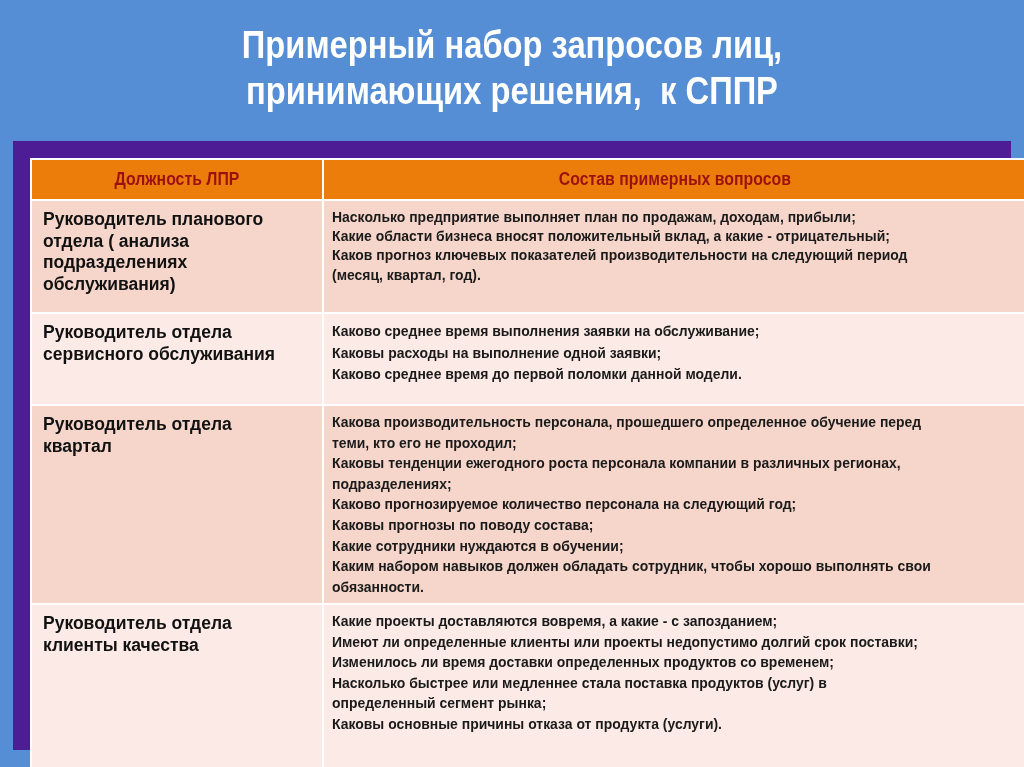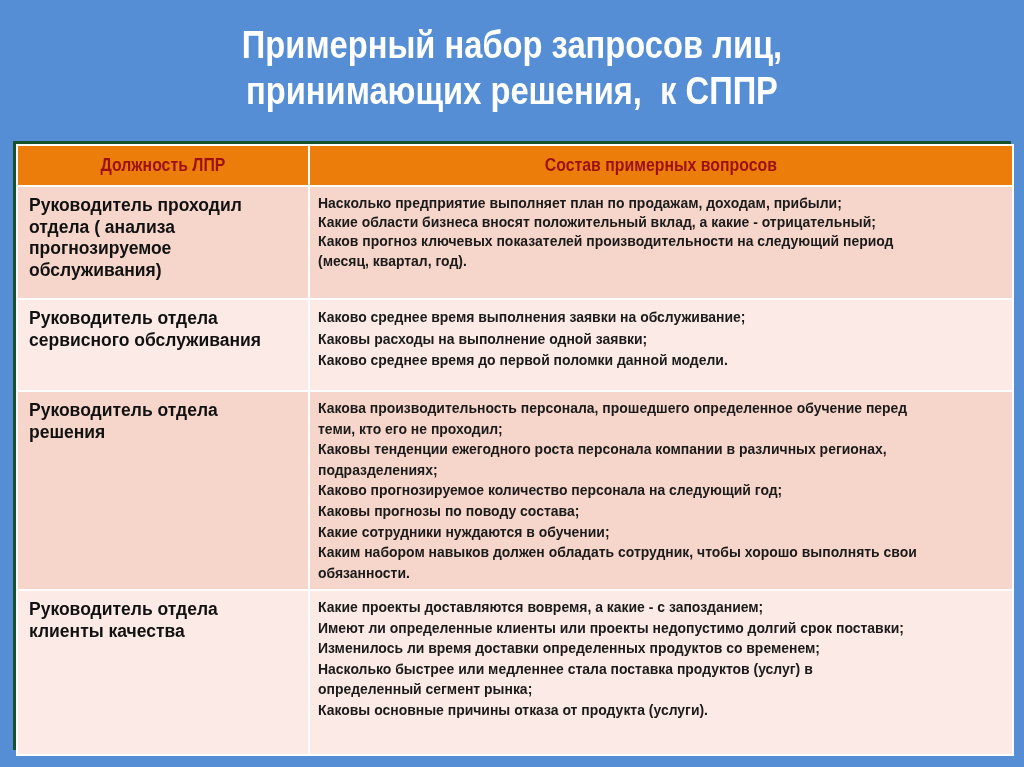--- a/index.html
+++ b/index.html
@@ -28,23 +28,23 @@
       transform: scaleX(0.86);
       transform-origin: center top;
     }
     .title div { white-space: pre; }
     .table-wrap {
       position: absolute;
       left: 13px;
       top: 141px;
       width: 998px;
       height: 609px;
-      background: #14532d;
+      background: #4c1d95;
       box-sizing: border-box;
-      padding: 3px;
+      padding: 17px;
     }
     table {
       border-collapse: collapse;
       width: 996px;
       table-layout: fixed;
     }
     td, th {
       border: 2px solid #FFFFFF;
       vertical-align: top;
       box-sizing: border-box;
@@ -108,23 +108,23 @@
     <thead>
       <tr>
         <th><span>Должность ЛПР</span></th>
         <th><span>Состав примерных вопросов</span></th>
       </tr>
     </thead>
     <tbody>
 
       <tr class="row-dark" style="height:113px">
         <td class="pos">
-          <div>Руководитель проходил</div>
+          <div>Руководитель планового</div>
           <div>отдела ( анализа</div>
-          <div>прогнозируемое</div>
+          <div>подразделениях</div>
           <div>обслуживания)</div>
         </td>
         <td class="qs">
           <div>Насколько предприятие выполняет план по продажам, доходам, прибыли;</div>
           <div>Какие области бизнеса вносят положительный вклад, а какие - отрицательный;</div>
           <div>Каков прогноз ключевых показателей производительности на следующий период</div>
           <div>(месяц, квартал, год).</div>
         </td>
       </tr>
 
@@ -136,21 +136,21 @@
         <td class="qs spaced">
           <div>Каково среднее время выполнения заявки на обслуживание;</div>
           <div>Каковы расходы на выполнение одной заявки;</div>
           <div>Каково среднее время до первой поломки данной модели.</div>
         </td>
       </tr>
 
       <tr class="row-dark" style="height:197px">
         <td class="pos">
           <div>Руководитель отдела</div>
-          <div>решения</div>
+          <div>квартал</div>
         </td>
         <td class="qs" style="line-height:20.6px">
           <div>Какова производительность персонала, прошедшего определенное обучение перед</div>
           <div>теми, кто его не проходил;</div>
           <div>Каковы тенденции ежегодного роста персонала компании в различных регионах,</div>
           <div>подразделениях;</div>
           <div>Каково прогнозируемое количество персонала на следующий год;</div>
           <div>Каковы прогнозы по поводу состава;</div>
           <div>Какие сотрудники нуждаются в обучении;</div>
           <div>Каким набором навыков должен обладать сотрудник, чтобы хорошо выполнять свои</div>

